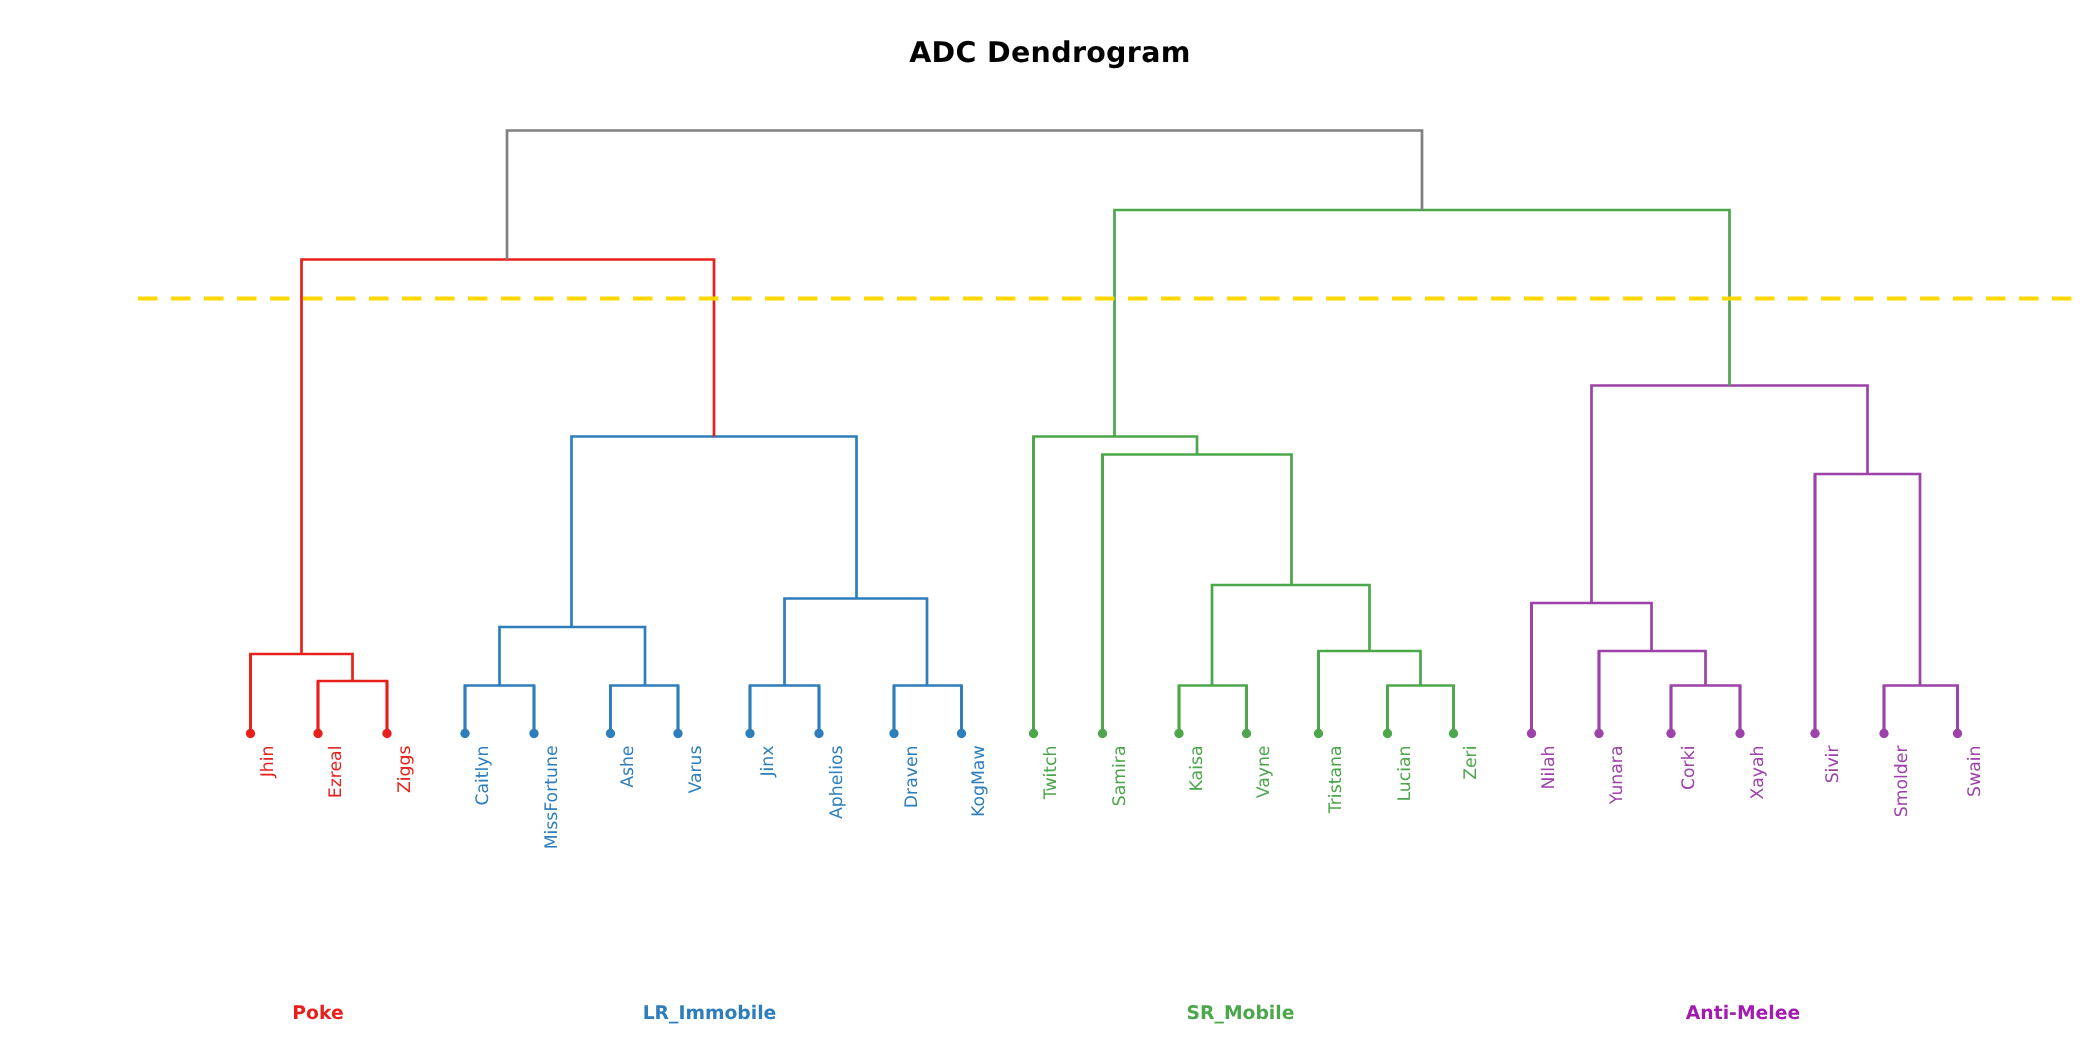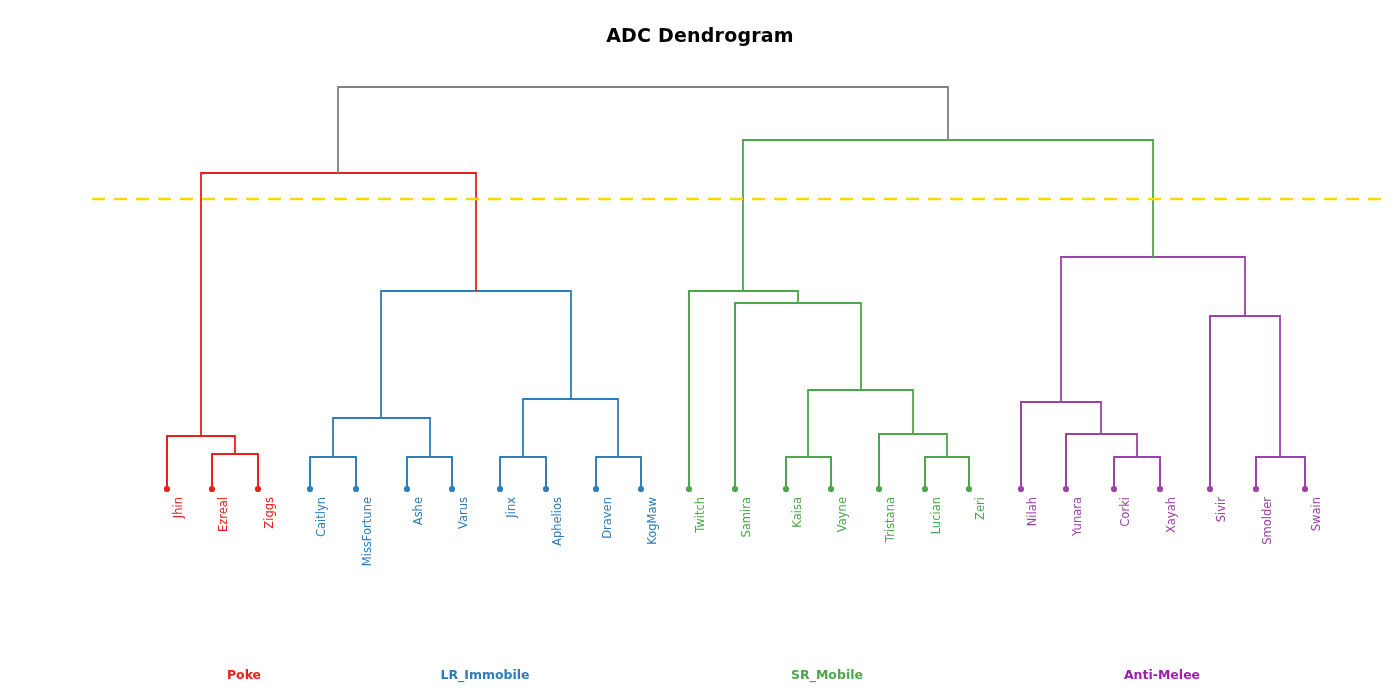--- a/index.html
+++ b/index.html
@@ -162,19 +162,19 @@
       <div class="leaf-label" style="left: 973px; top: 497px; color: rgb(76, 166, 76);">Zeri</div>
       <div class="leaf-label" style="left: 1025px; top: 497px; color: rgb(156, 66, 168);">Nilah</div>
       <div class="leaf-label" style="left: 1070px; top: 497px; color: rgb(156, 66, 168);">Yunara</div>
       <div class="leaf-label" style="left: 1118px; top: 497px; color: rgb(156, 66, 168);">Corki</div>
       <div class="leaf-label" style="left: 1164px; top: 497px; color: rgb(156, 66, 168);">Xayah</div>
       <div class="leaf-label" style="left: 1214px; top: 497px; color: rgb(156, 66, 168);">Sivir</div>
       <div class="leaf-label" style="left: 1260px; top: 497px; color: rgb(156, 66, 168);">Smolder</div>
       <div class="leaf-label" style="left: 1309px; top: 497px; color: rgb(156, 66, 168);">Swain</div>
     </div>
   <div id="cluster-labels">
-      <div class="cluster-label" style="left: 212px; top: 667px; color: rgb(232, 32, 28); margin-left: 32px;">Poke</div>
-      <div class="cluster-label" style="left: 473px; top: 667px; color: rgb(46, 126, 187); margin-left: 12px;">LR_Immobile</div>
+      <div class="cluster-label" style="left: 212px; top: 667px; color: rgb(232, 32, 28);">Poke</div>
+      <div class="cluster-label" style="left: 473px; top: 667px; color: rgb(46, 126, 187);">LR_Immobile</div>
       <div class="cluster-label" style="left: 827px; top: 667px; color: rgb(76, 166, 76);">SR_Mobile</div>
       <div class="cluster-label" style="left: 1162px; top: 667px; color: #a21caf;">Anti-Melee</div>
     </div>
 
 </div>
 
 </body></html>

